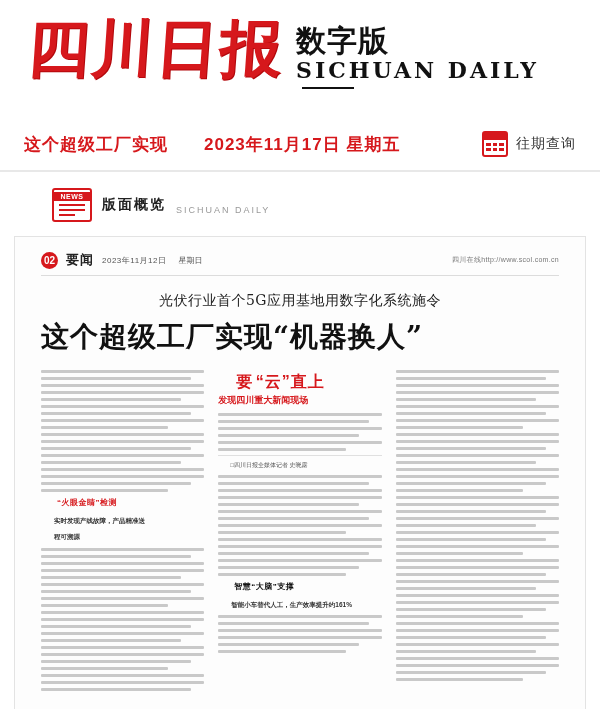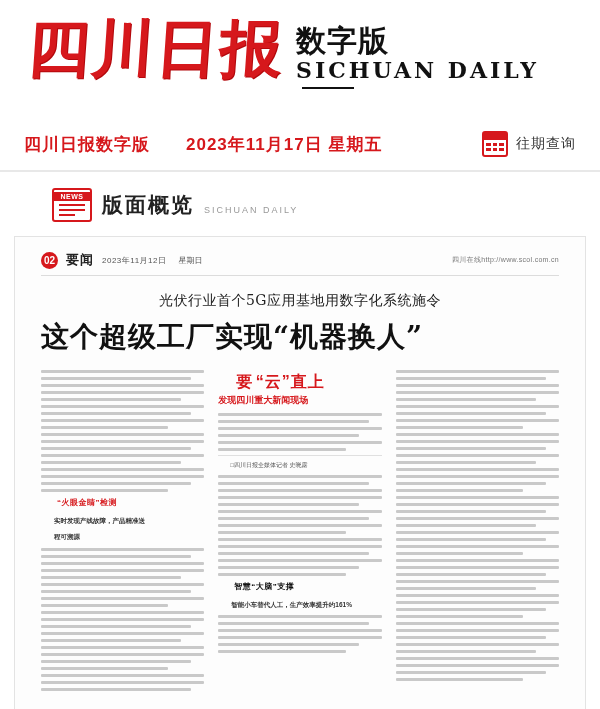--- a/index.html
+++ b/index.html
@@ -157,21 +157,21 @@
     margin-top: 3px;
   }
   .news-badge .lines i {
     display: block;
     height: 2px;
     background: #d6181c;
     margin-bottom: 3px;
   }
   .news-badge .lines i:nth-child(3) { width: 60%; }
   .section-title {
-    font-size: 21px;
+    font-size: 14px;
     font-weight: bold;
     color: #222;
     letter-spacing: 2px;
   }
   .section-title-en {
     font-size: 9px;
     color: #999;
     letter-spacing: 2px;
     padding-top: 10px;
   }
@@ -313,21 +313,21 @@
     <div class="logo-right">
       <div class="logo-sub-cn">数字版</div>
       <div>
         <span class="logo-sub-en">SICHUAN DAILY</span>
         <span class="logo-rule"></span>
       </div>
     </div>
   </div>
 
   <div class="datebar">
-    <div class="datebar-title">四川日报数字版</div>
+    <div class="datebar-title">这个超级工厂实现</div>
     <div class="datebar-date">2023年11月17日 星期五</div>
     <div class="datebar-right">
       <span class="cal-icon">
         <span class="dots">
             <i></i>
             <i></i>
             <i></i>
             <i></i>
             <i></i>
             <i></i>

